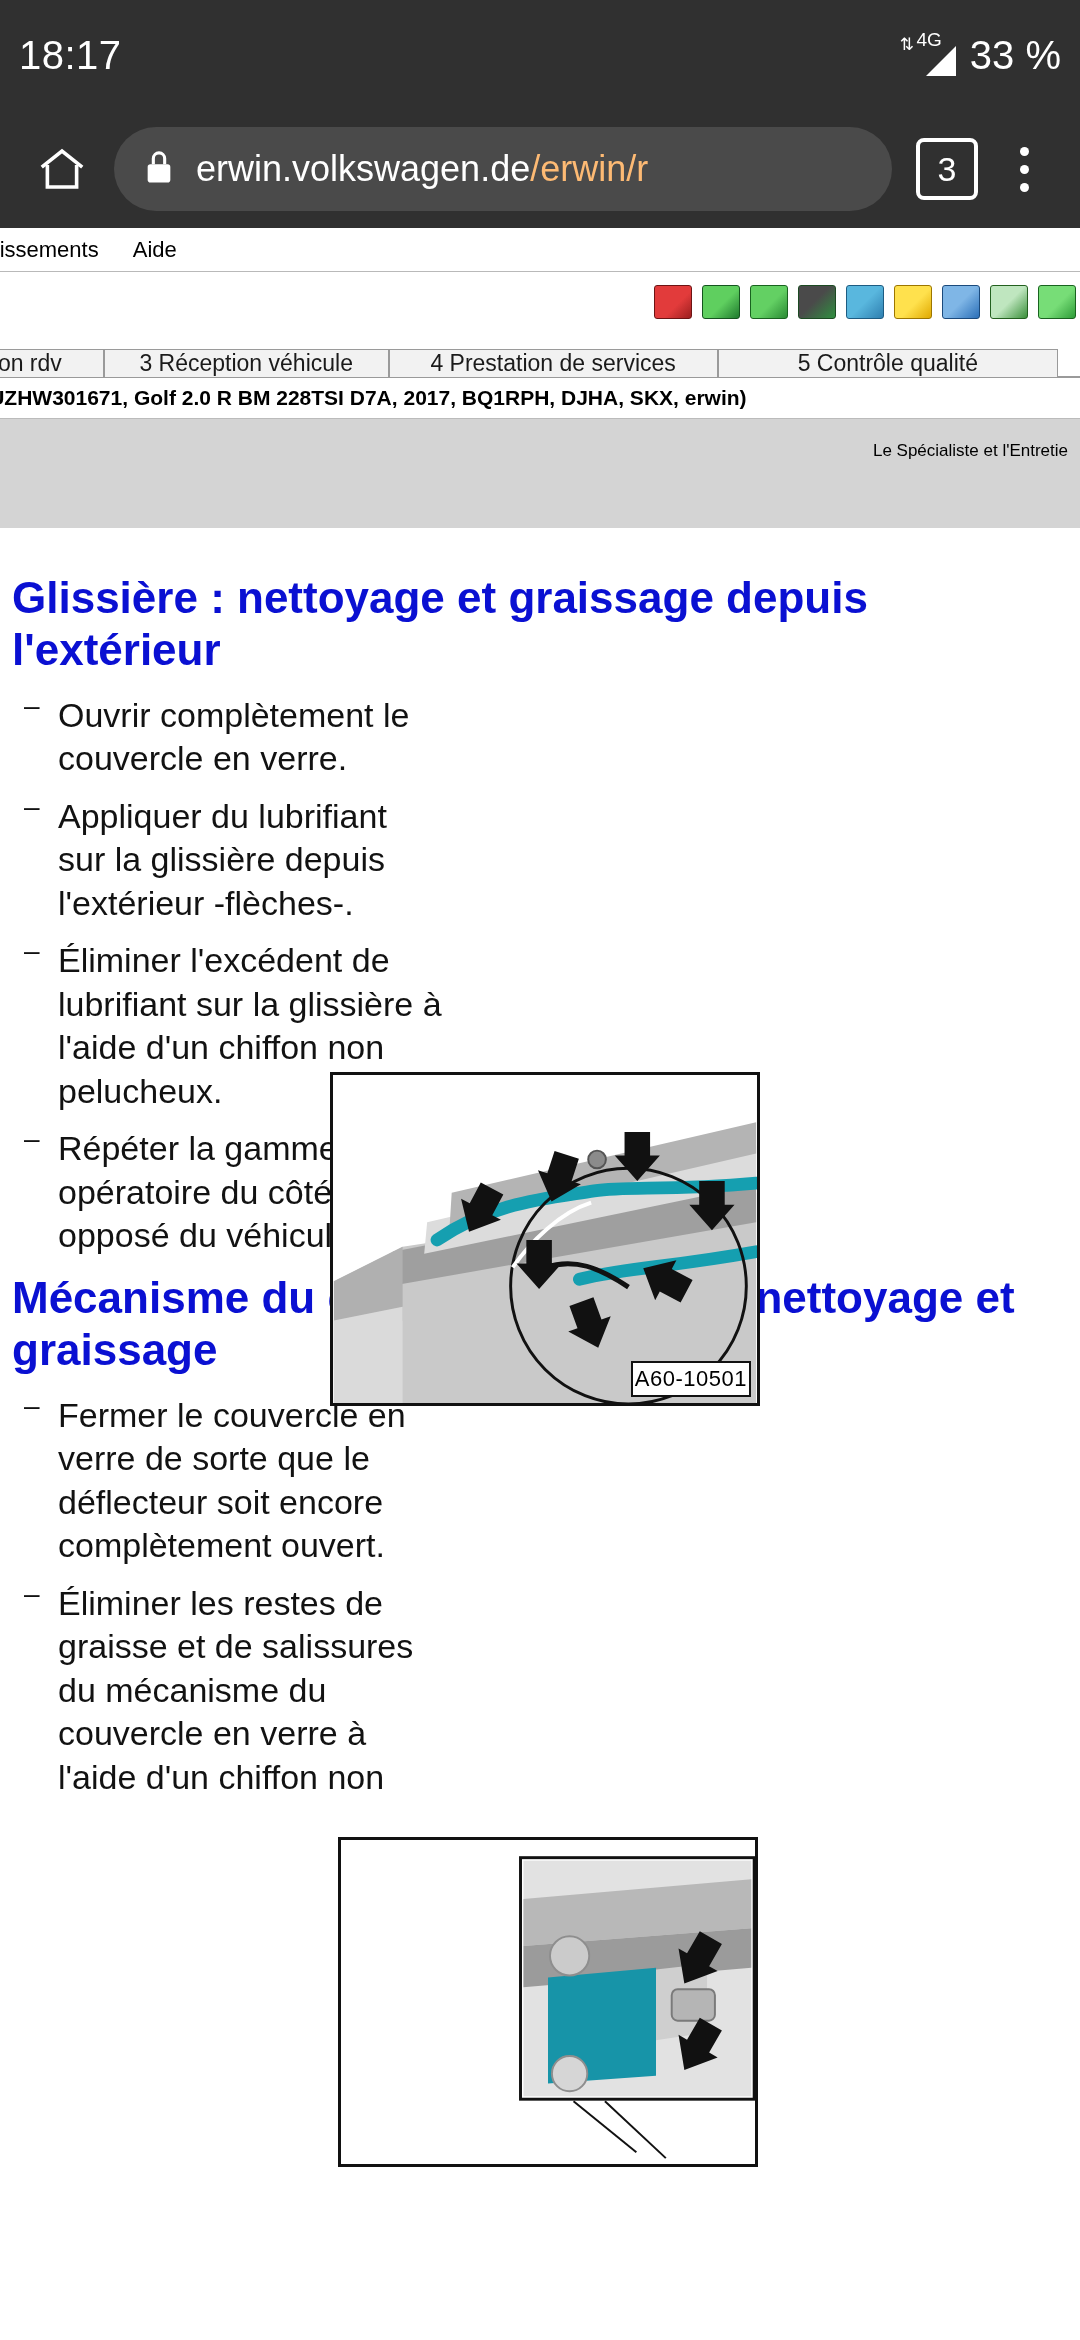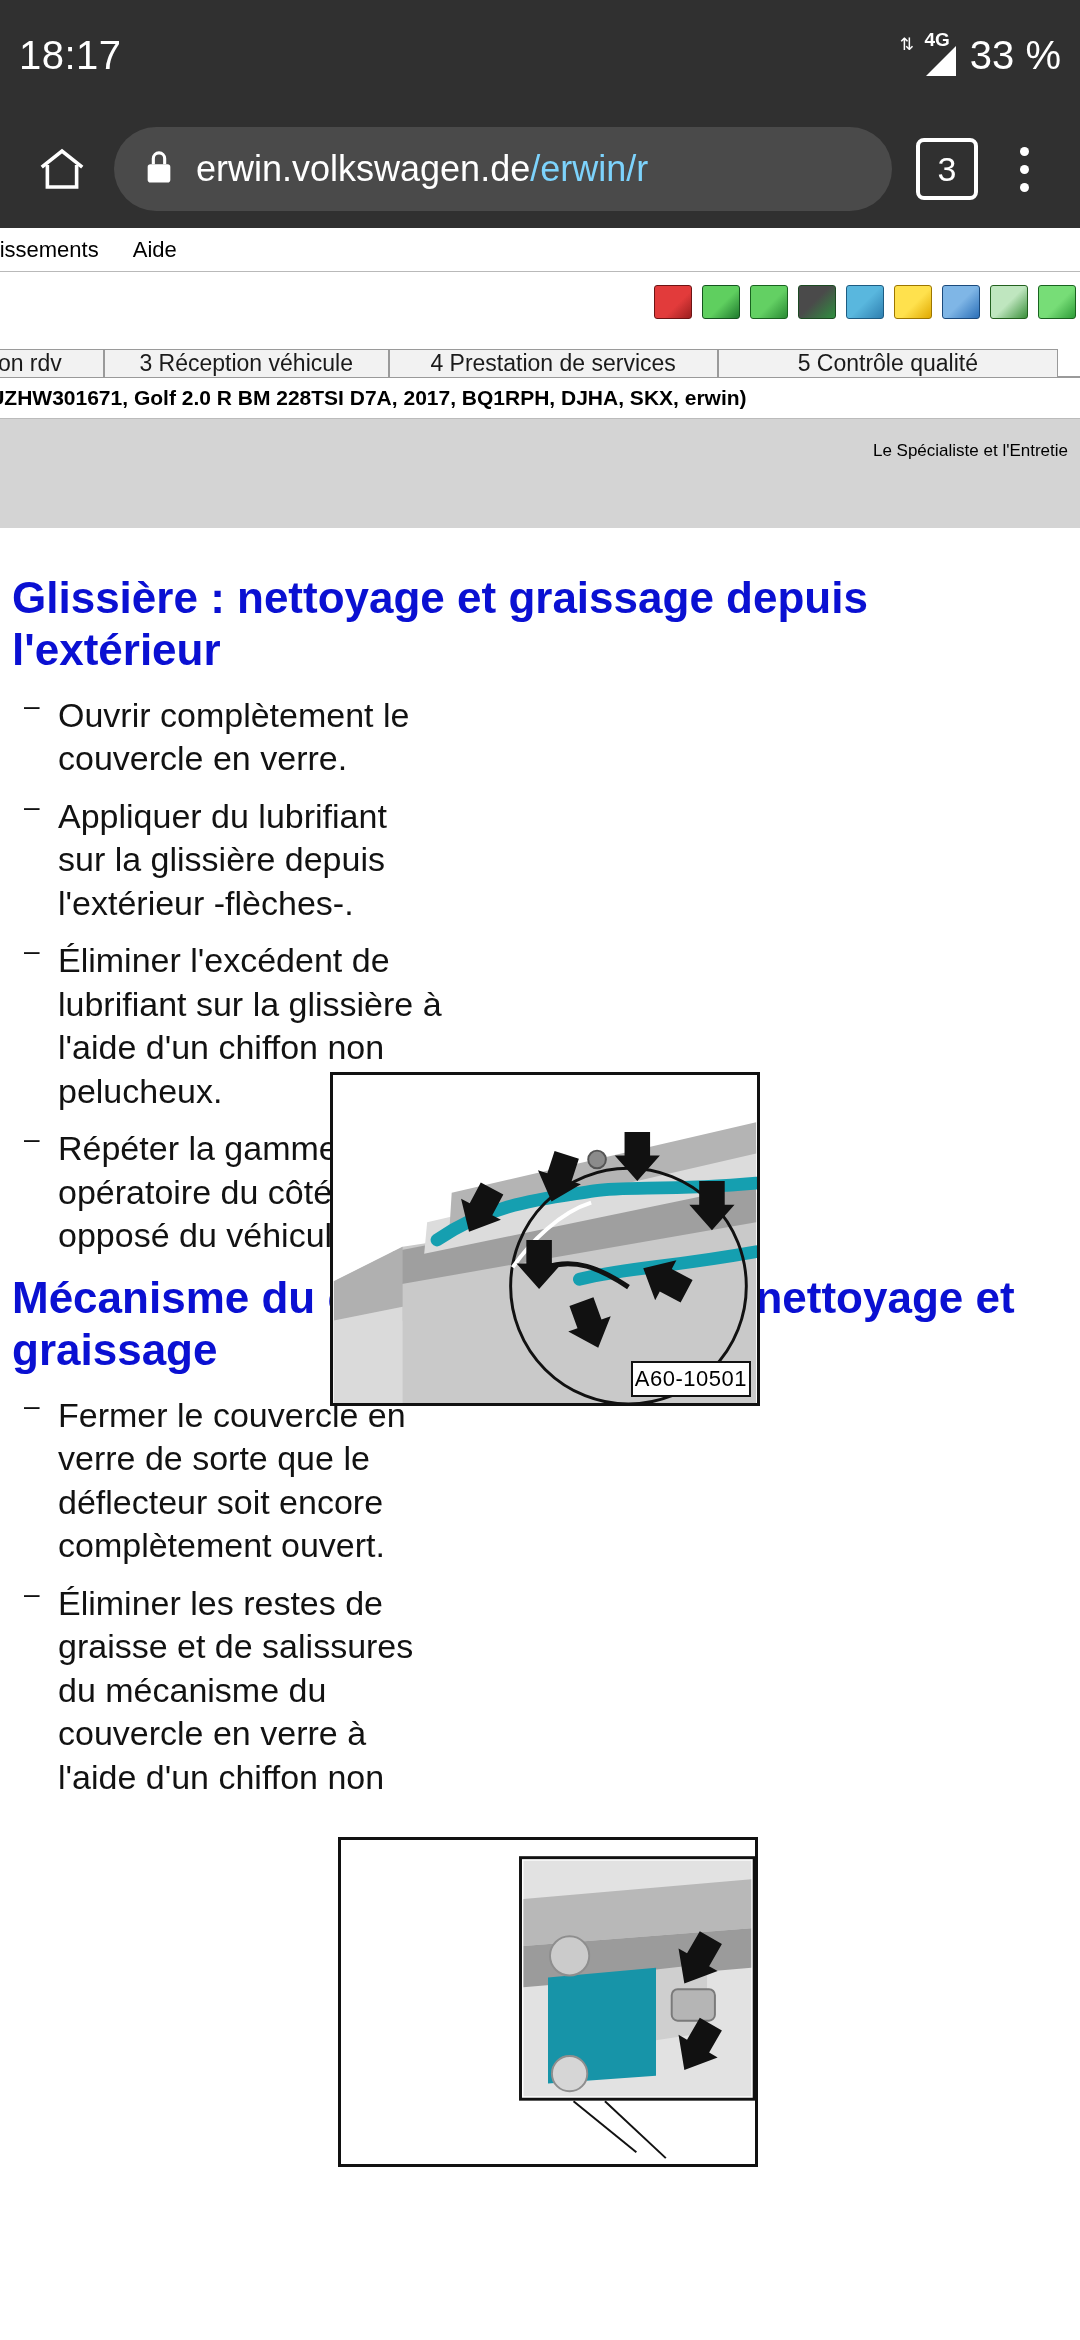--- a/index.html
+++ b/index.html
@@ -23,22 +23,22 @@
   .statusbar .clock { font-size: 40px; letter-spacing: 0.5px; }
   .status-right { display: flex; align-items: center; gap: 14px; }
   .net-icon { position: relative; width: 56px; height: 46px; }
   .net-icon .bars {
     position: absolute; right: 0; bottom: 2px;
     width: 0; height: 0;
     border-left: 30px solid transparent;
     border-bottom: 30px solid #ffffff;
   }
   .net-icon .g4 {
-    position: absolute; right: 6px; top: -2px;
-    font-size: 19px; line-height: 19px; font-weight: bold;
+    position: absolute; right: 14px; top: -2px;
+    font-size: 19px; line-height: 19px; font-weight: normal;
   }
   .net-icon .arrows {
     position: absolute; left: 0; top: 4px;
     font-size: 17px; line-height: 17px;
   }
   .battery-text { font-size: 40px; }
 
   
   .browserbar {
     height: 118px;
@@ -63,21 +63,21 @@
     padding: 0 28px;
     gap: 20px;
     overflow: hidden;
   }
   .lock-icon { flex: 0 0 auto; }
   .url {
     font-size: 36px;
     color: #ffffff;
     white-space: nowrap;
   }
-  .url .path { color: #7dd3fc; }
+  .url .path { color: #fdba74; }
   .tabcount {
     width: 62px; height: 62px;
     border: 4px solid #ffffff;
     border-radius: 8px;
     color: #ffffff;
     font-size: 34px;
     display: flex; align-items: center; justify-content: center;
     margin-left: 8px;
   }
   .menu-dots {

